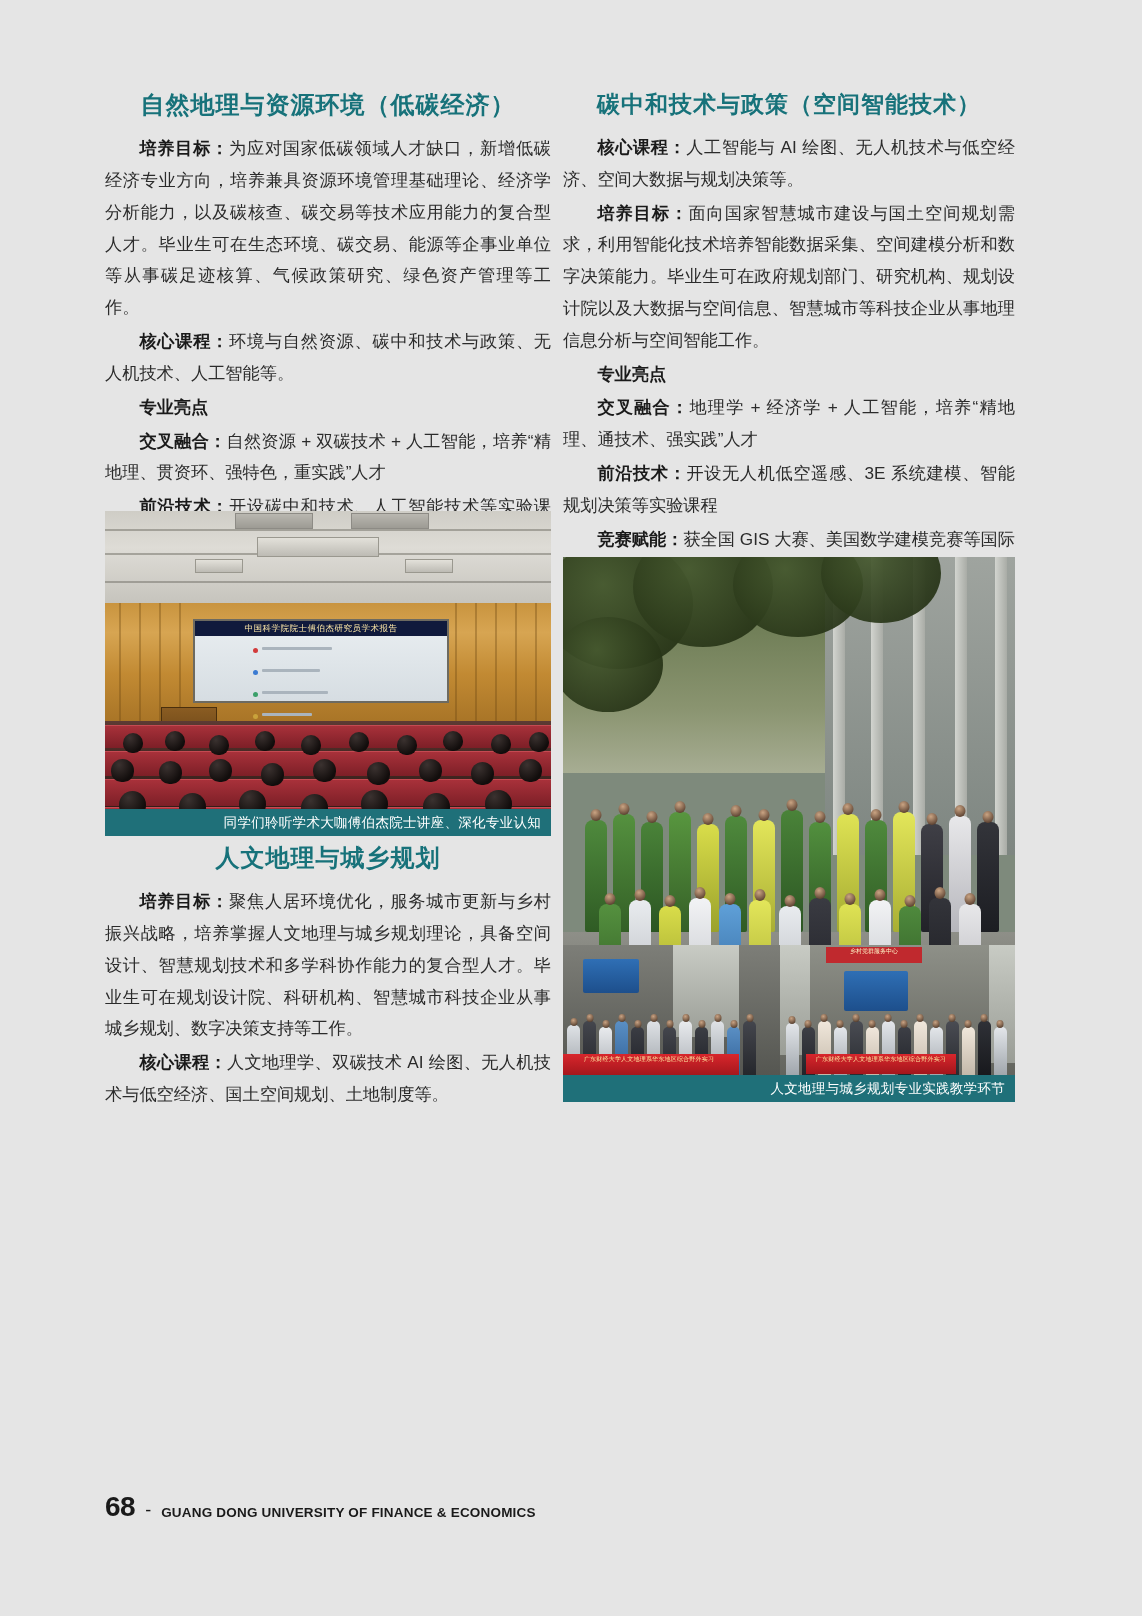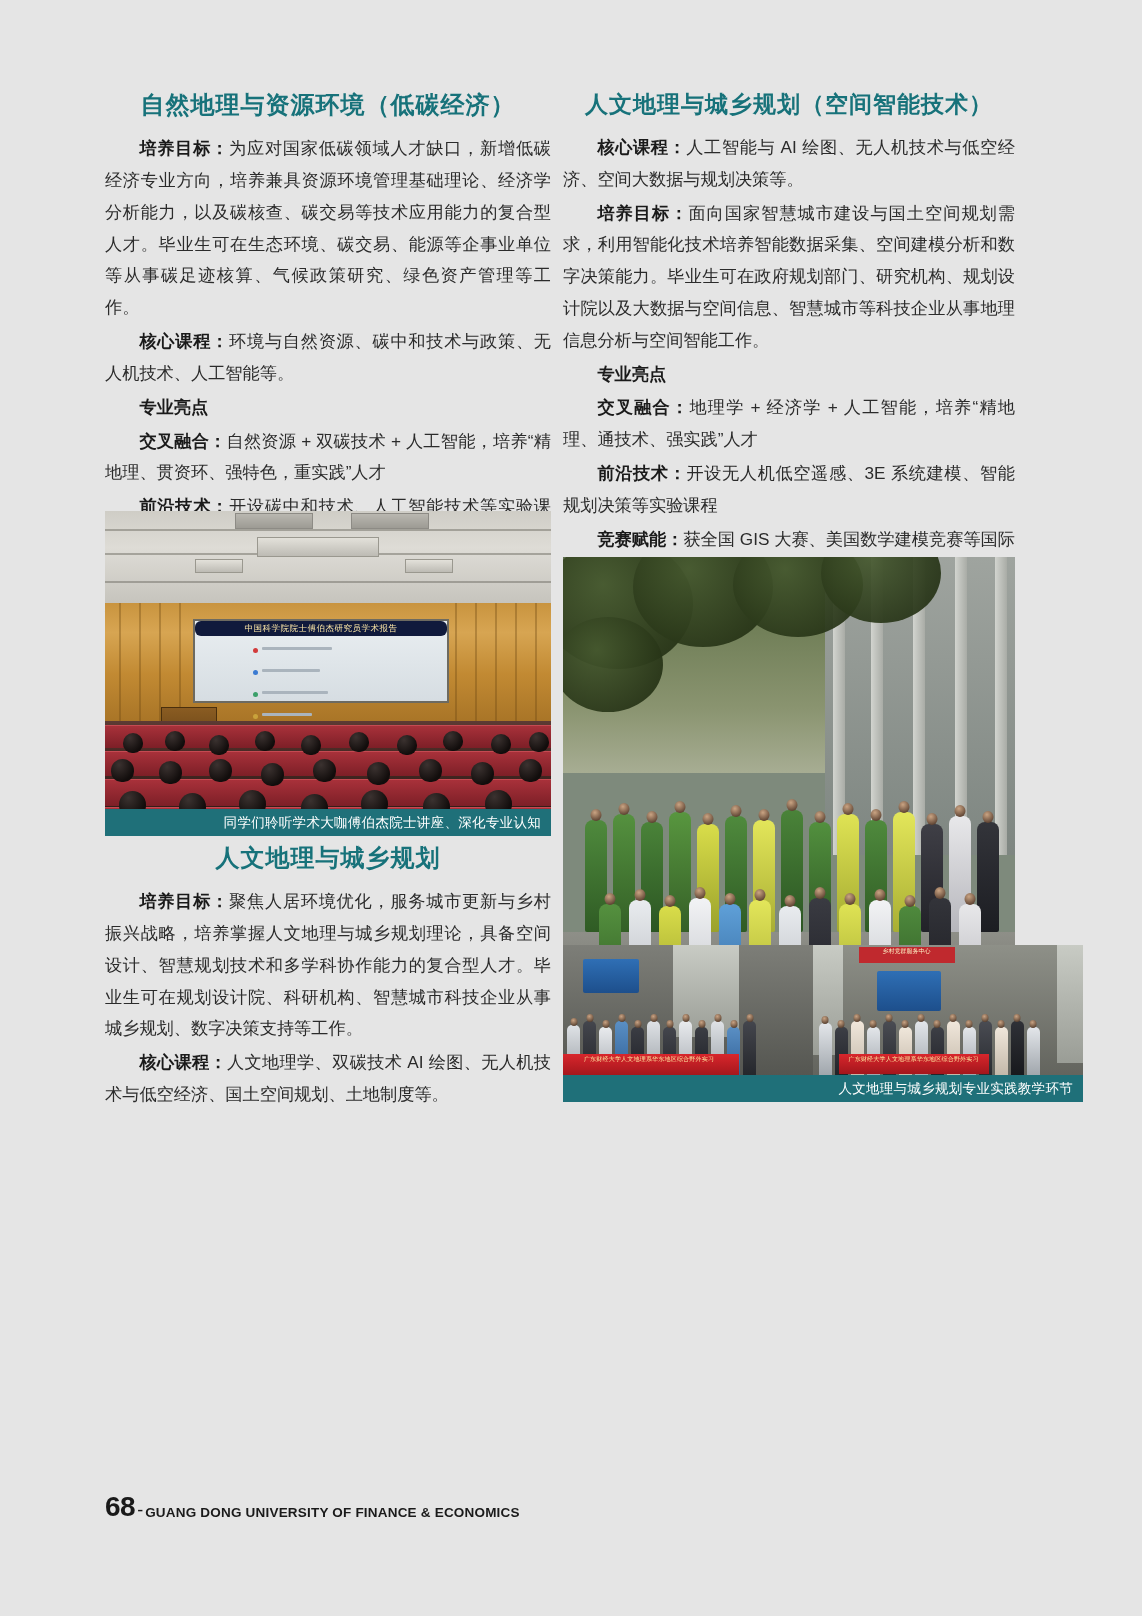--- a/index.html
+++ b/index.html
@@ -124,21 +124,21 @@
     position:absolute; top:0; bottom:0; width:2px; background: rgba(110,72,18,.35);
   }
   .hall-screen {
     position:absolute; left:88px; top:108px; width:252px; height:80px;
     background: linear-gradient(180deg,#e9eef1,#d6dde2);
     border:2px solid #6d6a60;
   }
   .hall-screen-banner {
     position:absolute; left:0; right:0; top:0; height:15px;
     background:#101a3c; color:#ffe9a8; font-size:8.5px; line-height:15px;
-    text-align:center; letter-spacing:.5px; overflow:hidden;border-radius:6px;
+    text-align:center; letter-spacing:.5px; overflow:hidden;
   }
   .hall-screen-body{ position:absolute; left:6px; top:20px; right:6px; bottom:4px;}
   .hs-line{ height:3px; background:#aab4bd; margin-bottom:4px; border-radius:1px;}
   .hs-line.s{ width:46%;}
   .hs-line.m{ width:62%;}
   .hs-dot{ display:inline-block; width:5px;height:5px;border-radius:50%;margin-right:4px;vertical-align:middle;}
   .hall-floor {
     position:absolute; left:0; top:210px; width:100%; height:115px;
     background: linear-gradient(180deg,#5d3a33 0%, #4a2b26 25%, #3a211d 60%, #2a1613 100%);
   }
@@ -197,21 +197,21 @@
     position:absolute; top:-11px; left:50%; transform:translateX(-50%);
     width:11px;height:12px;border-radius:50%;
     background: radial-gradient(circle at 40% 30%, #caa483, #5a4030 80%);
   }
 
   
   #fig-practice {
     position: absolute;
     left: 563px;
     top: 945px;
-    width: 520px;
+    width: 452px;
     height: 157px;
     background: #6b6e63;
   }
   .pr-half{
     position:absolute; top:0; bottom:0; overflow:hidden;
   }
   .pr-left{ left:0; width:48%; background: linear-gradient(180deg,#7d7e78,#4d4e49);}
   .pr-right{ left:48%; right:0; background: linear-gradient(180deg,#8e9088,#5a5b55);}
   .pr-banner{
     position:absolute; background: linear-gradient(180deg,#d8262c,#a3161c);
@@ -239,21 +239,21 @@
     box-sizing:border-box; overflow:hidden;
   }
 
   
   .footer {
     position: absolute;
     left: 105px;
     bottom: 95px;
     display: flex;
     align-items: flex-end;
-    gap: 2px;
+    gap: 10px;
   }
   .footer .pg {
     font-family: "Liberation Sans", sans-serif;
     font-weight: bold;
     font-size: 28px;
     line-height: 1;
     color: #1a1a1a;
     letter-spacing: -0.5px;
   }
   .footer .dash {
@@ -373,21 +373,21 @@
   <div style="position:absolute; left:105px; top:843px; width:446px;">
     <h2 class="sec-title">人文地理与城乡规划</h2>
 
     <p class="body"><span class="lbl">培养目标：</span><span>聚焦人居环境优化，服务城市更新与乡村振兴战略，培养掌握人文地理与城乡规划理论，具备空间设计、智慧规划技术和多学科协作能力的复合型人才。毕业生可在规划设计院、科研机构、智慧城市科技企业从事城乡规划、数字决策支持等工作。</span></p>
 
     <p class="body"><span class="lbl">核心课程：</span><span>人文地理学、双碳技术 AI 绘图、无人机技术与低空经济、国土空间规划、土地制度等。</span></p>
   </div>
 
   <div class="col-right">
 
-    <h2 class="sec-title tight">人文地理与城乡规划（空间智能技术）</h2>
+    <h2 class="sec-title tight">碳中和技术与政策（空间智能技术）</h2>
 
     <p class="body"><span class="lbl">核心课程：</span><span>人工智能与 AI 绘图、无人机技术与低空经济、空间大数据与规划决策等。</span></p>
 
     <p class="body"><span class="lbl">培养目标：</span><span>面向国家智慧城市建设与国土空间规划需求，利用智能化技术培养智能数据采集、空间建模分析和数字决策能力。毕业生可在政府规划部门、研究机构、规划设计院以及大数据与空间信息、智慧城市等科技企业从事地理信息分析与空间智能工作。</span></p>
 
     <p class="subhead">专业亮点</p>
 
     <p class="body"><span class="lbl">交叉融合：</span><span>地理学 + 经济学 + 人工智能，培养“精地理、通技术、强实践”人才</span></p>
 
     <p class="body"><span class="lbl">前沿技术：</span><span>开设无人机低空遥感、3E 系统建模、智能规划决策等实验课程</span></p>

